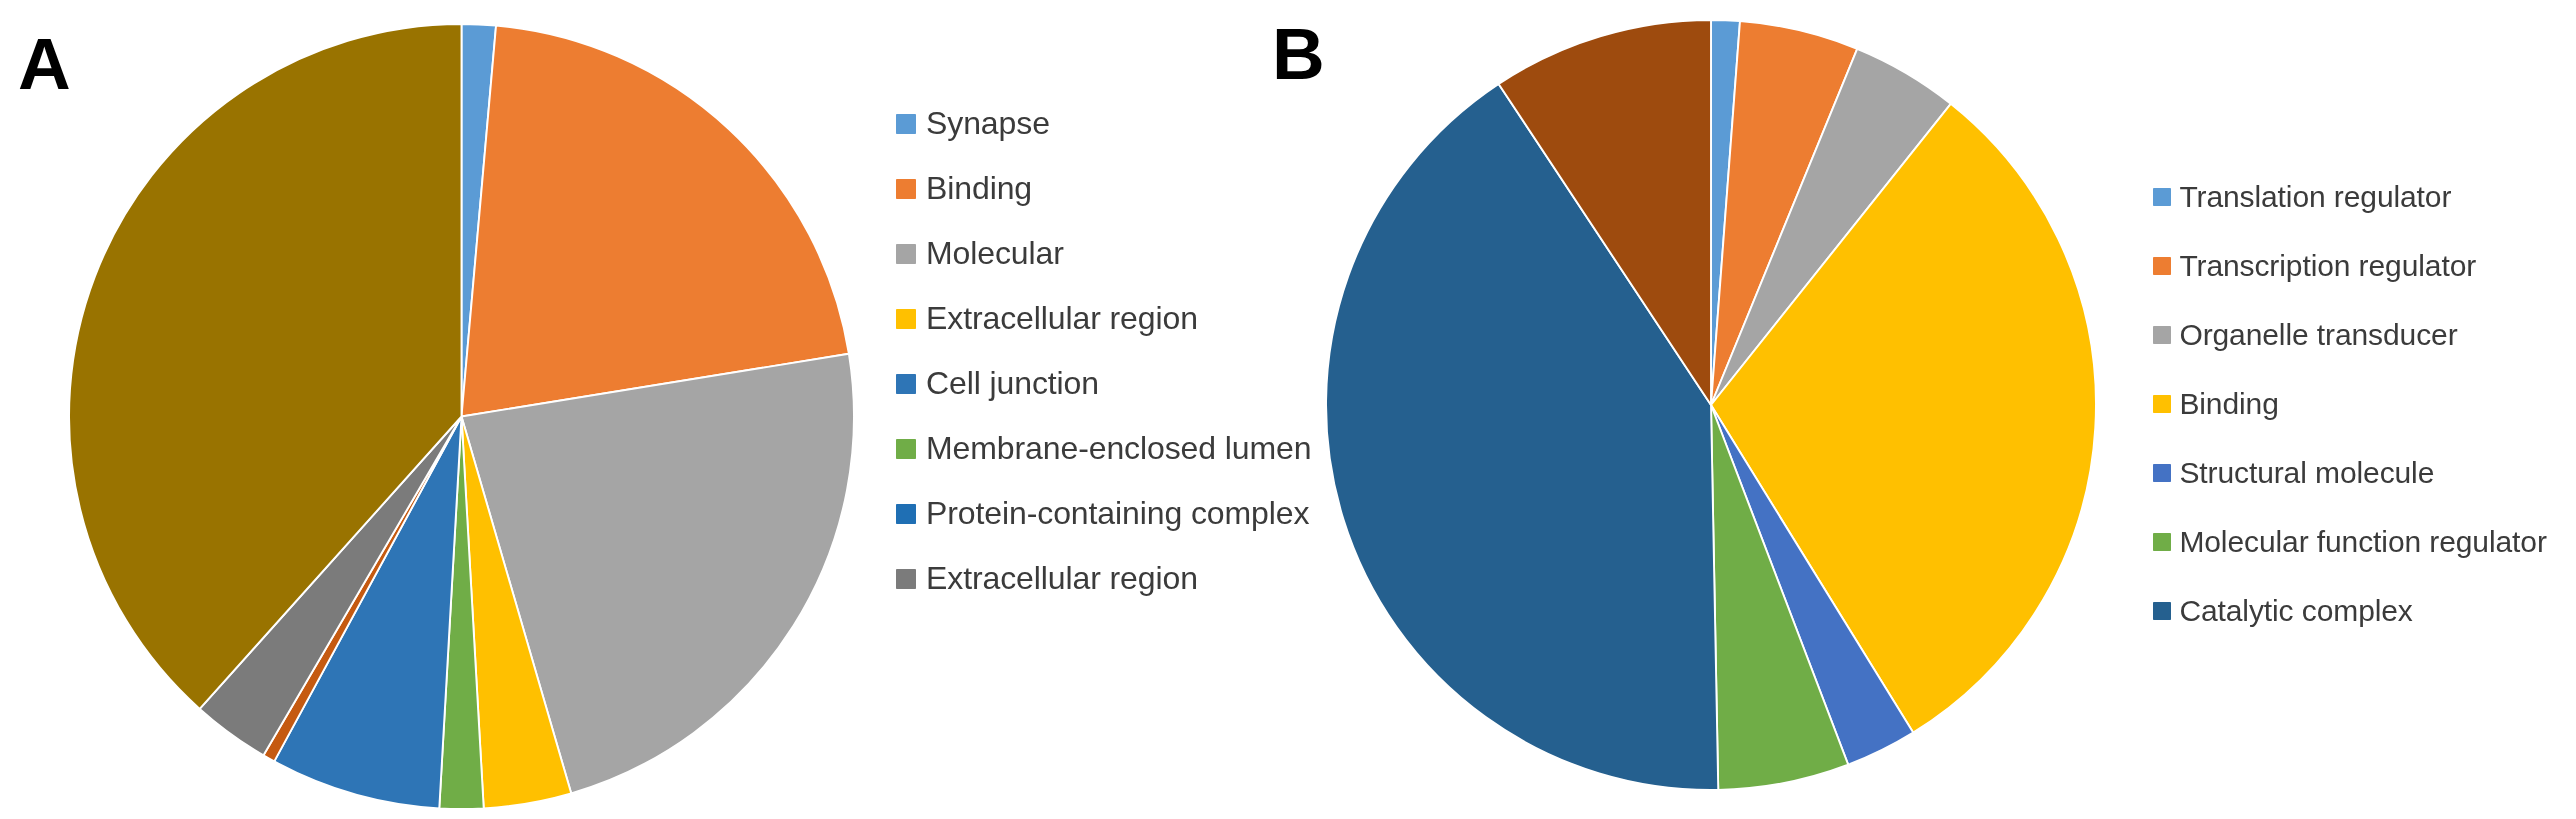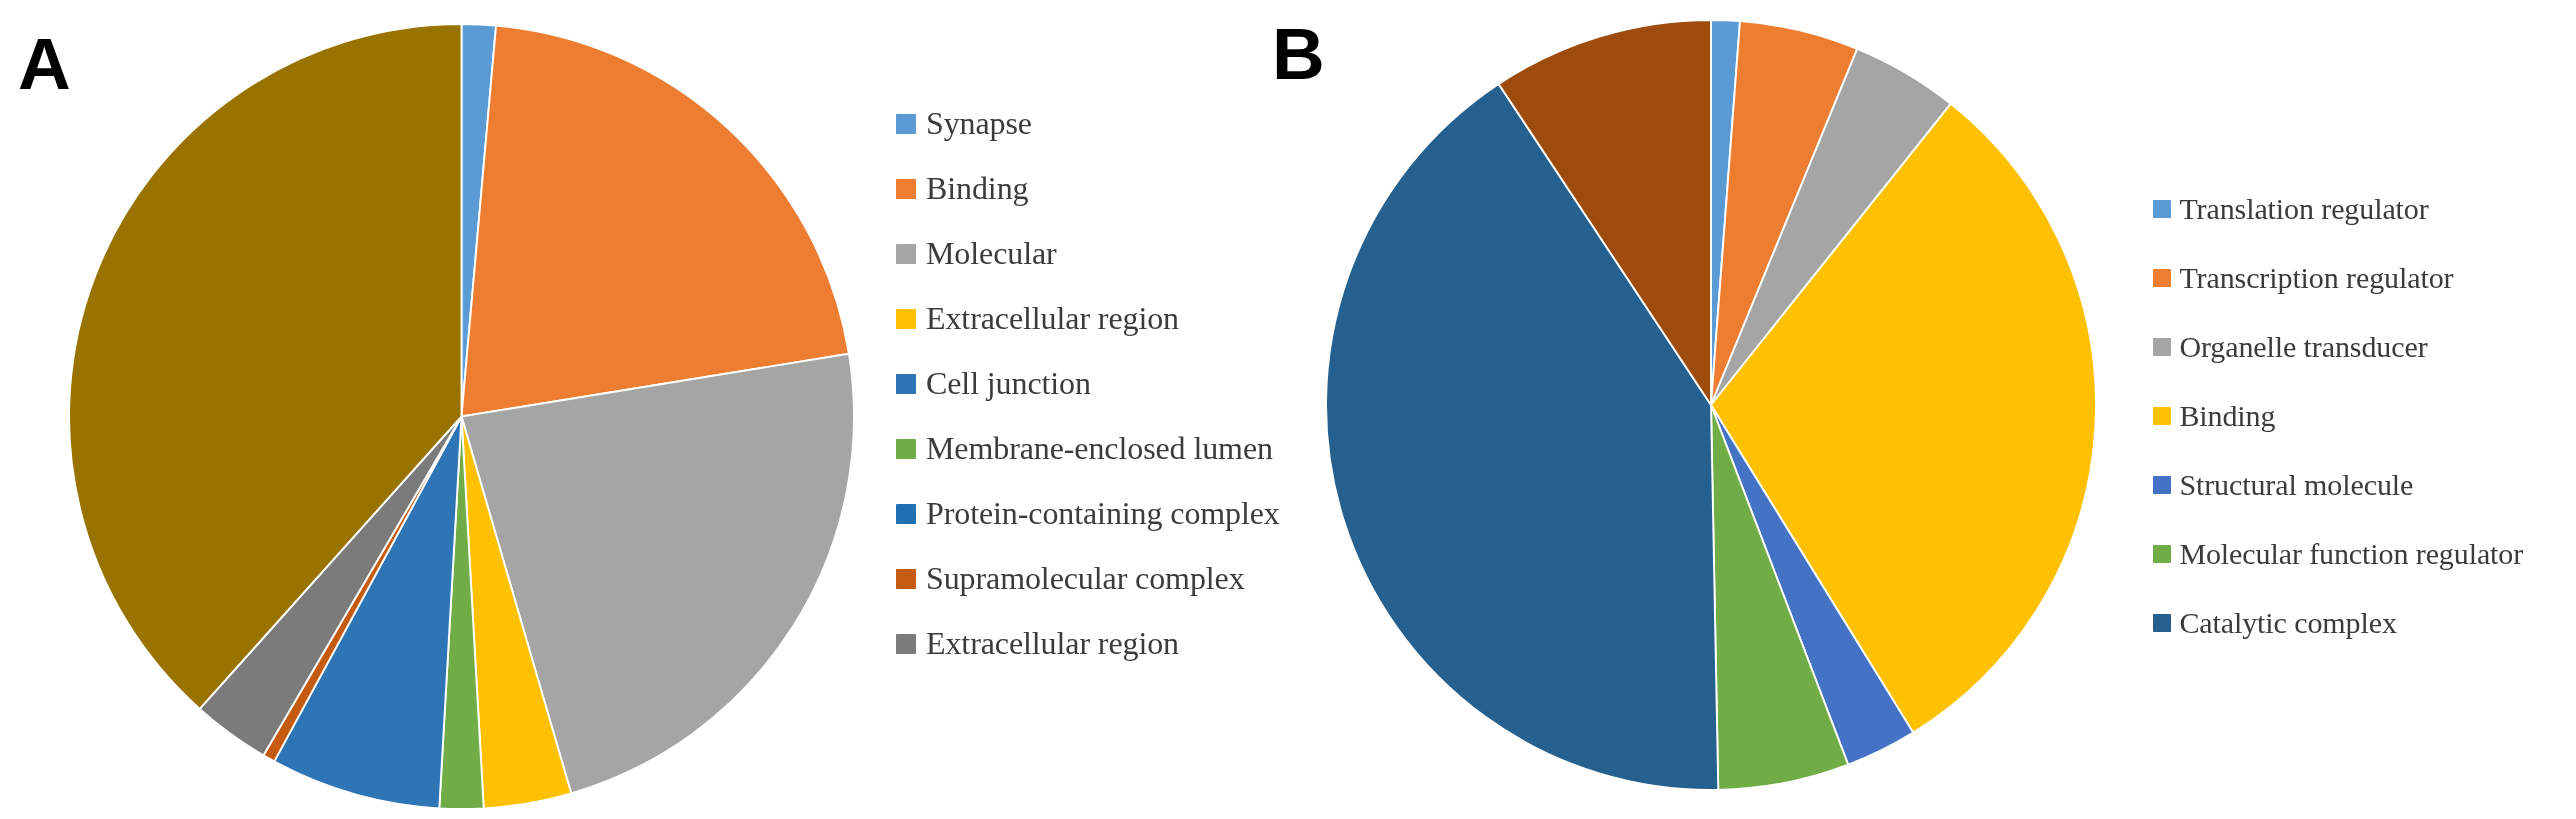--- a/index.html
+++ b/index.html
@@ -47,21 +47,21 @@
     align-items: center;
     white-space: nowrap;
   }
   .legend-swatch {
     flex: 0 0 auto;
     display: inline-block;
     border-radius: 0.8px;
   }
   .legend-label {
     color: #3b3b3b;
-    font-family: Liberation Serif, serif;
+    font-family: Liberation Sans, sans-serif;
     letter-spacing: -0.1px;
   }
 
   
   #legend-a .legend-item   { height: 65px; }
   #legend-a .legend-swatch { width: 20px; height: 20px; margin-right: 10px; }
   #legend-a .legend-label  { font-size: 32px; }
 
   
   #legend-b .legend-item   { height: 69px; }
@@ -112,45 +112,41 @@
       </div>
       <div class="legend-item">
         <span class="legend-swatch" style="background: rgb(112, 173, 71);"></span>
         <span class="legend-label">Membrane-enclosed lumen</span>
       </div>
       <div class="legend-item">
         <span class="legend-swatch" style="background: rgb(31, 111, 180);"></span>
         <span class="legend-label">Protein-containing complex</span>
       </div>
       <div class="legend-item">
-        <span class="legend-swatch" style="background: rgb(197, 90, 17);"></span>
-        <span class="legend-label">Supramolecular complex</span>
-      </div>
-      <div class="legend-item">
         <span class="legend-swatch" style="background: rgb(123, 123, 123);"></span>
         <span class="legend-label">Extracellular region</span>
       </div>
     </div>
 
   <div class="panel-letter" id="letter-b">B</div>
 
   <div class="pie-wrap" id="pie-b-wrap" style="left: 1323px; top: 16.7px;">
     <svg class="pie-svg" id="pie-b-svg" width="776" height="776" viewBox="0 0 1020 1020" aria-label="Molecular function pie chart">
         <path d="M 510 510 L 510.00000000000006 4 A 506 506 0 0 1 548.115363597134 5.437596468129357 Z" fill="#5B9BD5" stroke="#FFFFFF" stroke-width="2.5" stroke-linejoin="round"></path>
         <path d="M 510 510 L 548.115363597134 5.437596468129357 A 506 506 0 0 1 702.1682223340314 41.910933341764235 Z" fill="#ED7D31" stroke="#FFFFFF" stroke-width="2.5" stroke-linejoin="round"></path>
         <path d="M 510 510 L 702.1682223340314 41.910933341764235 A 506 506 0 0 1 825.1306169269849 114.11024984824644 Z" fill="#A5A5A5" stroke="#FFFFFF" stroke-width="2.5" stroke-linejoin="round"></path>
         <path d="M 510 510 L 825.1306169269849 114.11024984824644 A 506 506 0 0 1 775.7383627604157 940.603207788114 Z" fill="#FFC000" stroke="#FFFFFF" stroke-width="2.5" stroke-linejoin="round"></path>
         <path d="M 510 510 L 775.7383627604157 940.603207788114 A 506 506 0 0 1 690.3444106289048 982.7704448830457 Z" fill="#4472C4" stroke="#FFFFFF" stroke-width="2.5" stroke-linejoin="round"></path>
         <path d="M 510 510 L 690.3444106289048 982.7704448830457 A 506 506 0 0 1 519.5373104959964 1015.9101103046894 Z" fill="#70AD47" stroke="#FFFFFF" stroke-width="2.5" stroke-linejoin="round"></path>
         <path d="M 510 510 L 519.5373104959964 1015.9101103046894 A 506 506 0 0 1 230.8671894620138 87.9563125917357 Z" fill="#25608F" stroke="#FFFFFF" stroke-width="2.5" stroke-linejoin="round"></path>
         <path d="M 510 510 L 230.8671894620138 87.9563125917357 A 506 506 0 0 1 509.9999999999999 4 Z" fill="#9E4B0E" stroke="#FFFFFF" stroke-width="2.5" stroke-linejoin="round"></path>
       </svg>
   </div>
 
-  <div class="legend" id="legend-b" style="left: 2153px; top: 174px; text-align: right;">
+  <div class="legend" id="legend-b" style="left: 2153px; top: 162px; text-align: right;">
       <div class="legend-item">
         <span class="legend-swatch" style="background: rgb(91, 155, 213);"></span>
         <span class="legend-label">Translation regulator</span>
       </div>
       <div class="legend-item">
         <span class="legend-swatch" style="background: rgb(237, 125, 49);"></span>
         <span class="legend-label">Transcription regulator</span>
       </div>
       <div class="legend-item">
         <span class="legend-swatch" style="background: rgb(165, 165, 165);"></span>

